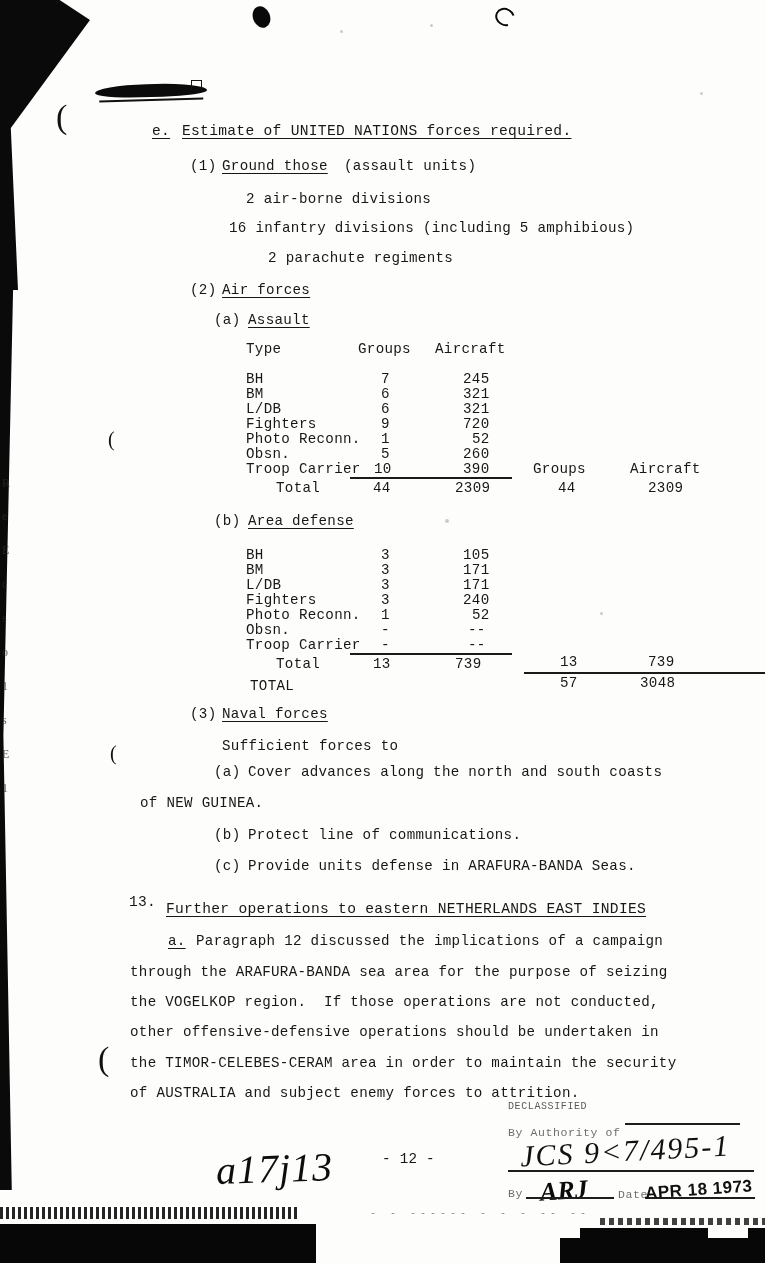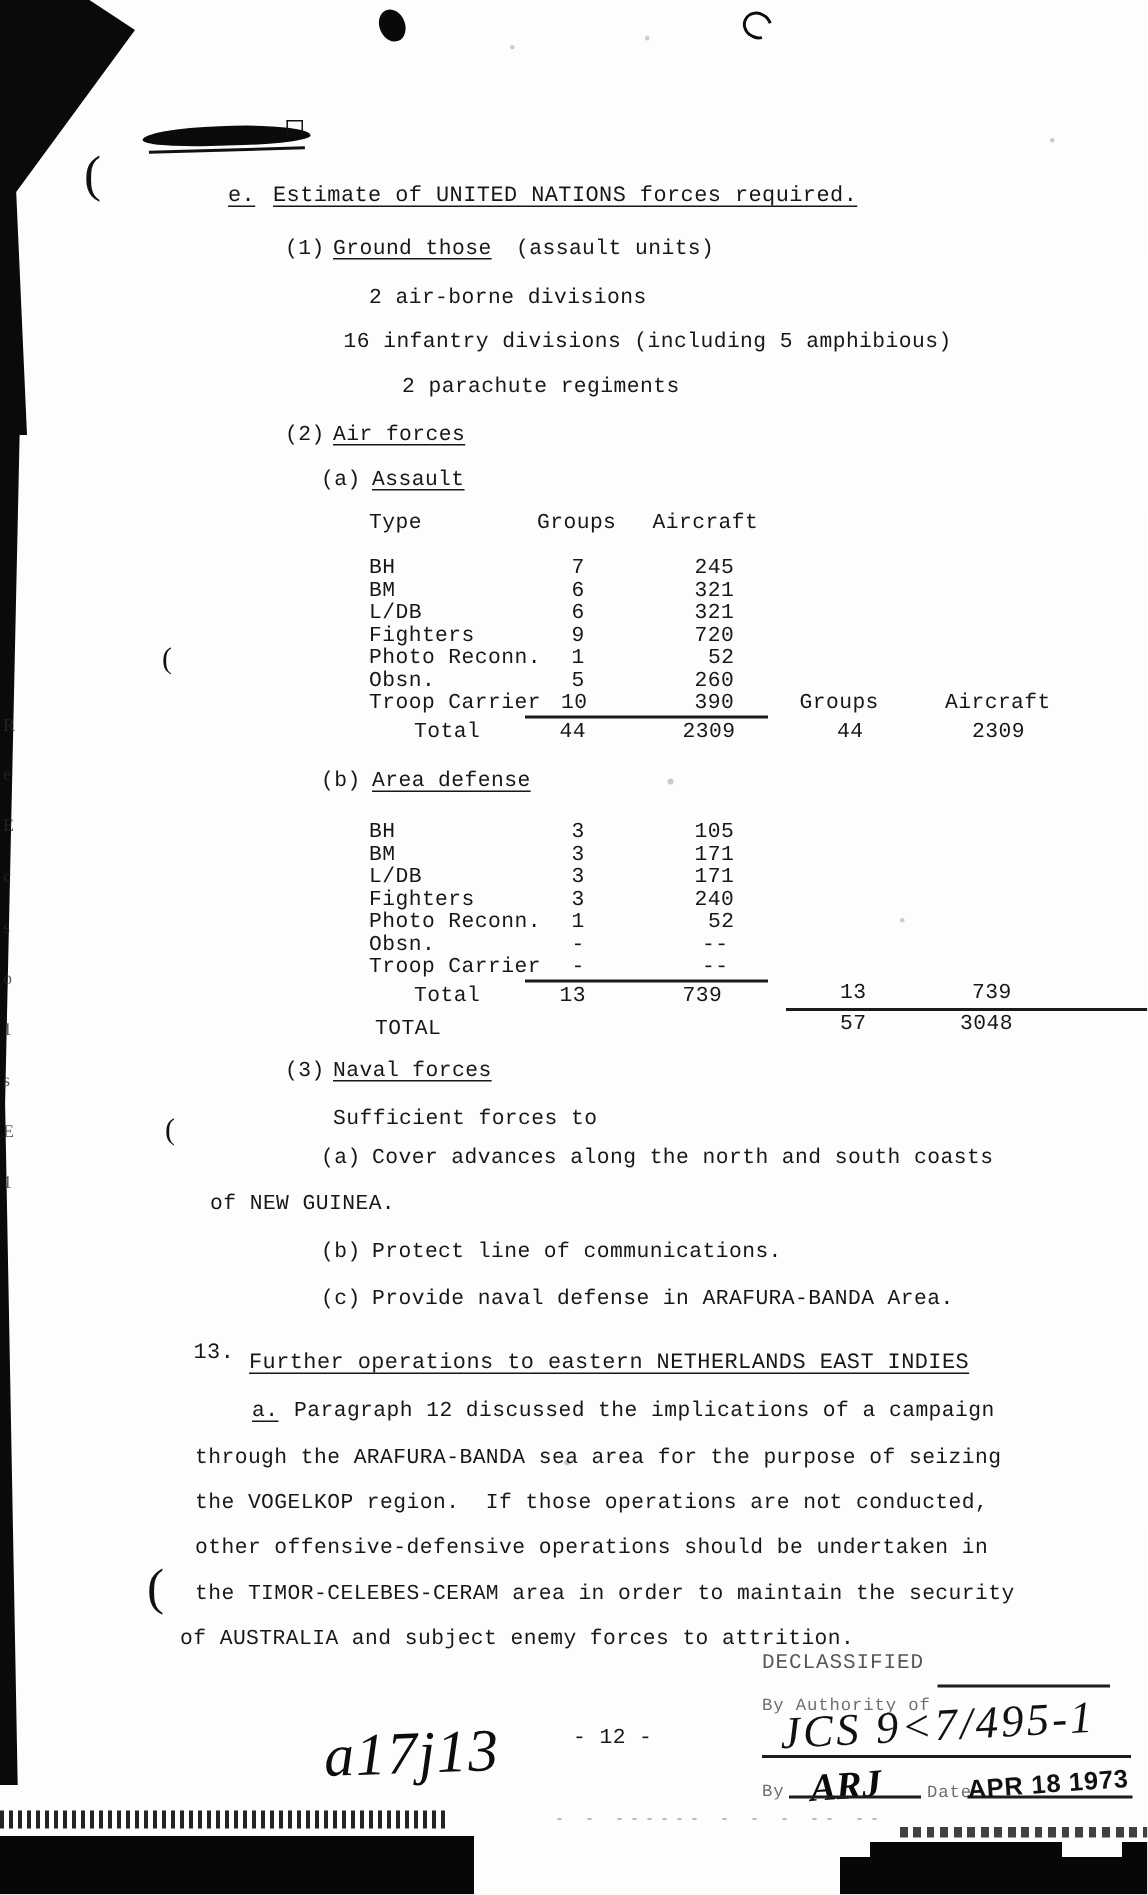--- a/index.html
+++ b/index.html
@@ -136,21 +136,21 @@
     font-size: 40px;
     font-style: italic;
     letter-spacing: 1px;
     transform: rotate(-2deg);
   }
 
   
   .stamp { position: absolute; left: 508px; top: 1101px; width: 240px; }
   .stamp .line1 {
     font-family: "Liberation Mono", monospace;
-    font-size: 14px;
+    font-size: 10px;
     letter-spacing: .6px;
     color: #3a3a3a;
     opacity: .85;
   }
   .stamp .line2 {
     font-family: "Liberation Mono", monospace;
     font-size: 11.5px;
     letter-spacing: .6px;
     color: #4a4a4a;
     margin-top: 14px;
@@ -342,32 +342,32 @@
   <div class="t" style="left:222px; top:739px;">Sufficient forces to</div>
 
   <div class="t" style="left:214px; top:765px;">(a)</div>
   <div class="t" style="left:248px; top:765px;">Cover advances along the north and south coasts</div>
   <div class="t" style="left:140px; top:796px;">of NEW GUINEA.</div>
 
   <div class="t" style="left:214px; top:828px;">(b)</div>
   <div class="t" style="left:248px; top:828px;">Protect line of communications.</div>
 
   <div class="t" style="left:214px; top:859px;">(c)</div>
-  <div class="t" style="left:248px; top:859px;">Provide naval defense in ARAFURA-BANDA Area.</div>
+  <div class="t" style="left:248px; top:859px;">Provide units defense in ARAFURA-BANDA Seas.</div>
 
   <div class="t big" style="left:129px; top:895px;">13.</div>
   <div class="t big u" style="left:166px; top:902px;">Further operations to eastern NETHERLANDS EAST INDIES</div>
 
   <div class="t u" style="left:168px; top:934px;">a.</div>
   <div class="t" style="left:196px; top:934px;">Paragraph 12 discussed the implications of a campaign</div>
   <div class="t" style="left:130px; top:965px;">through the ARAFURA-BANDA sea area for the purpose of seizing</div>
   <div class="t" style="left:130px; top:995px;">the VOGELKOP region.  If those operations are not conducted,</div>
   <div class="t" style="left:130px; top:1025px;">other offensive-defensive operations should be undertaken in</div>
   <div class="t" style="left:130px; top:1056px;">the TIMOR-CELEBES-CERAM area in order to maintain the security</div>
-  <div class="t" style="left:120px; top:1086px;">of AUSTRALIA and subject enemy forces to attrition.</div>
+  <div class="t" style="left:130px; top:1086px;">of AUSTRALIA and subject enemy forces to attrition.</div>
 
   <div class="t" style="left:382px; top:1152px;">- 12 -</div>
   <div class="hand hand-note">a17j13</div>
 
   <div class="stamp">
     <div class="line1">DECLASSIFIED</div>
     <div class="line2">By Authority of</div>
   </div>
   <div class="stamp-rule" style="left:625px; top:1123px; width:115px;"></div>
   <div class="auth-scrawl">JCS 9&lt;7/495-1</div>

